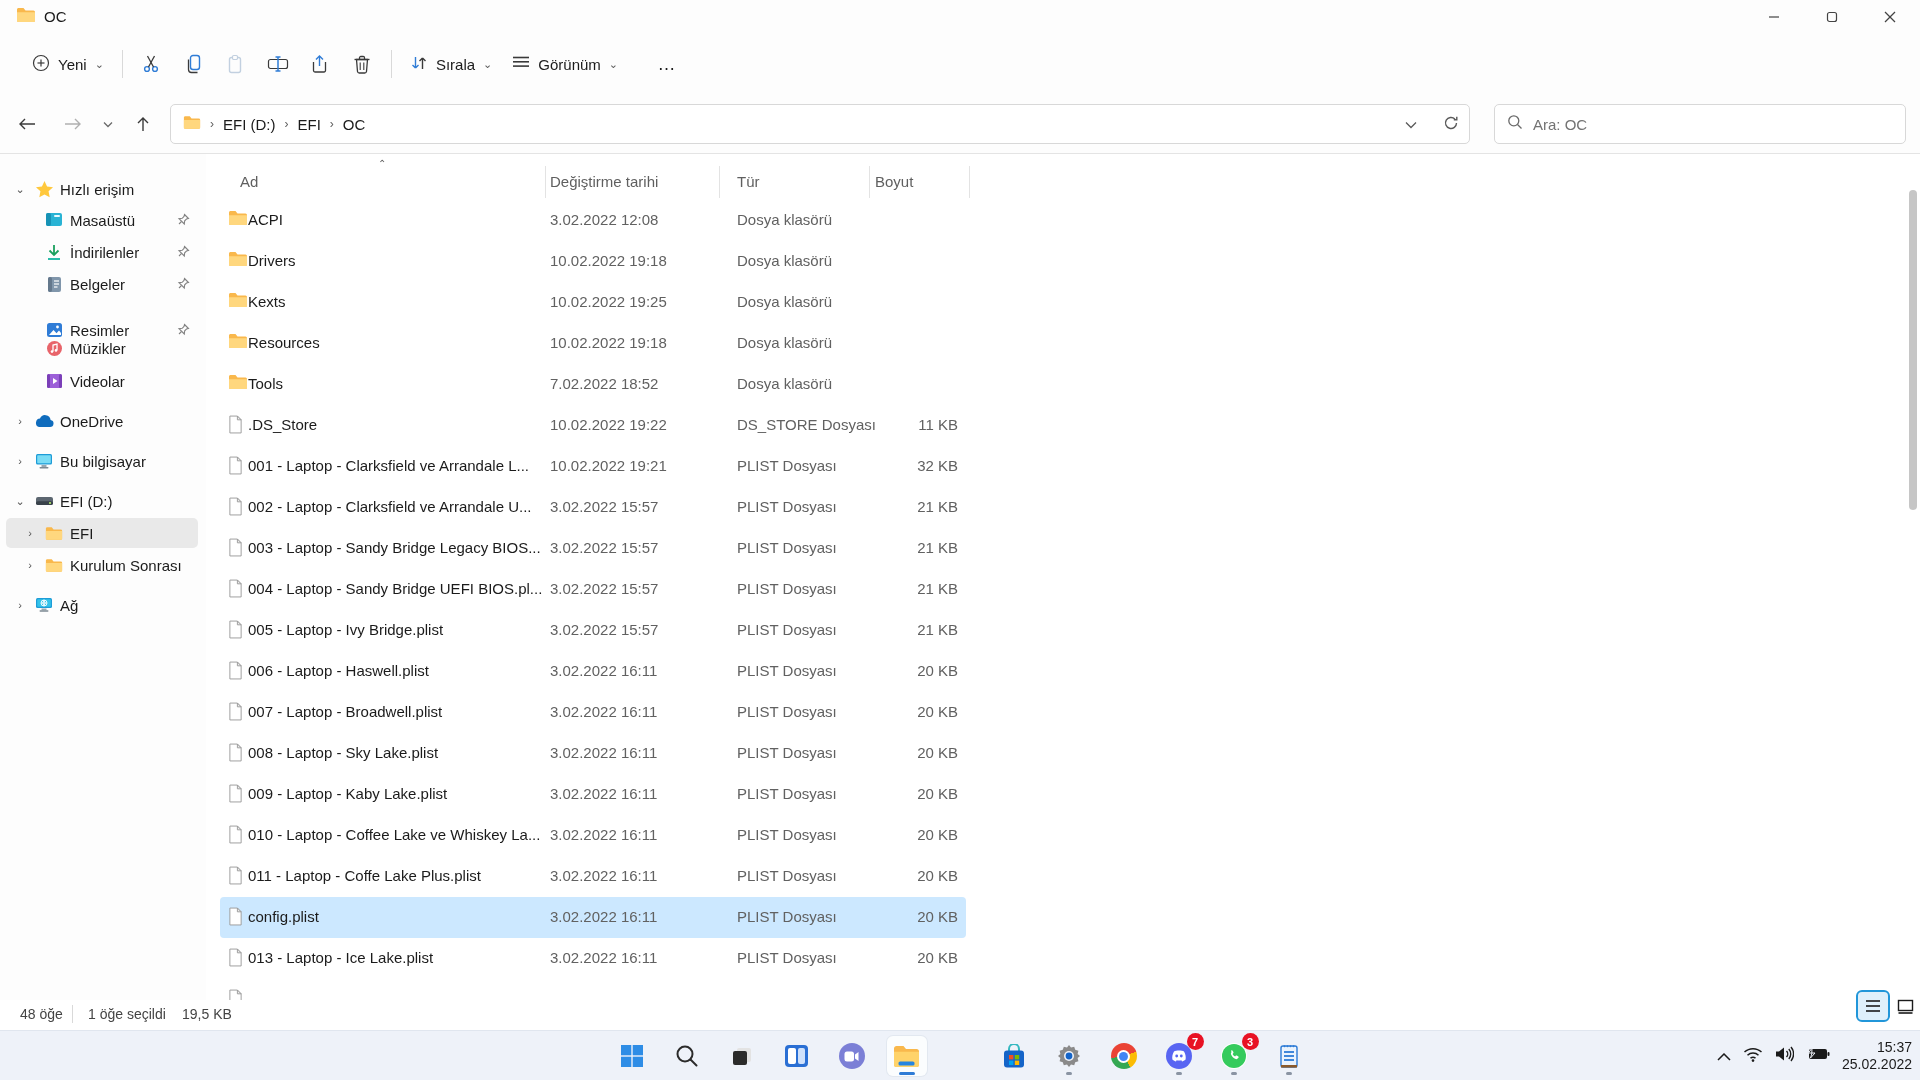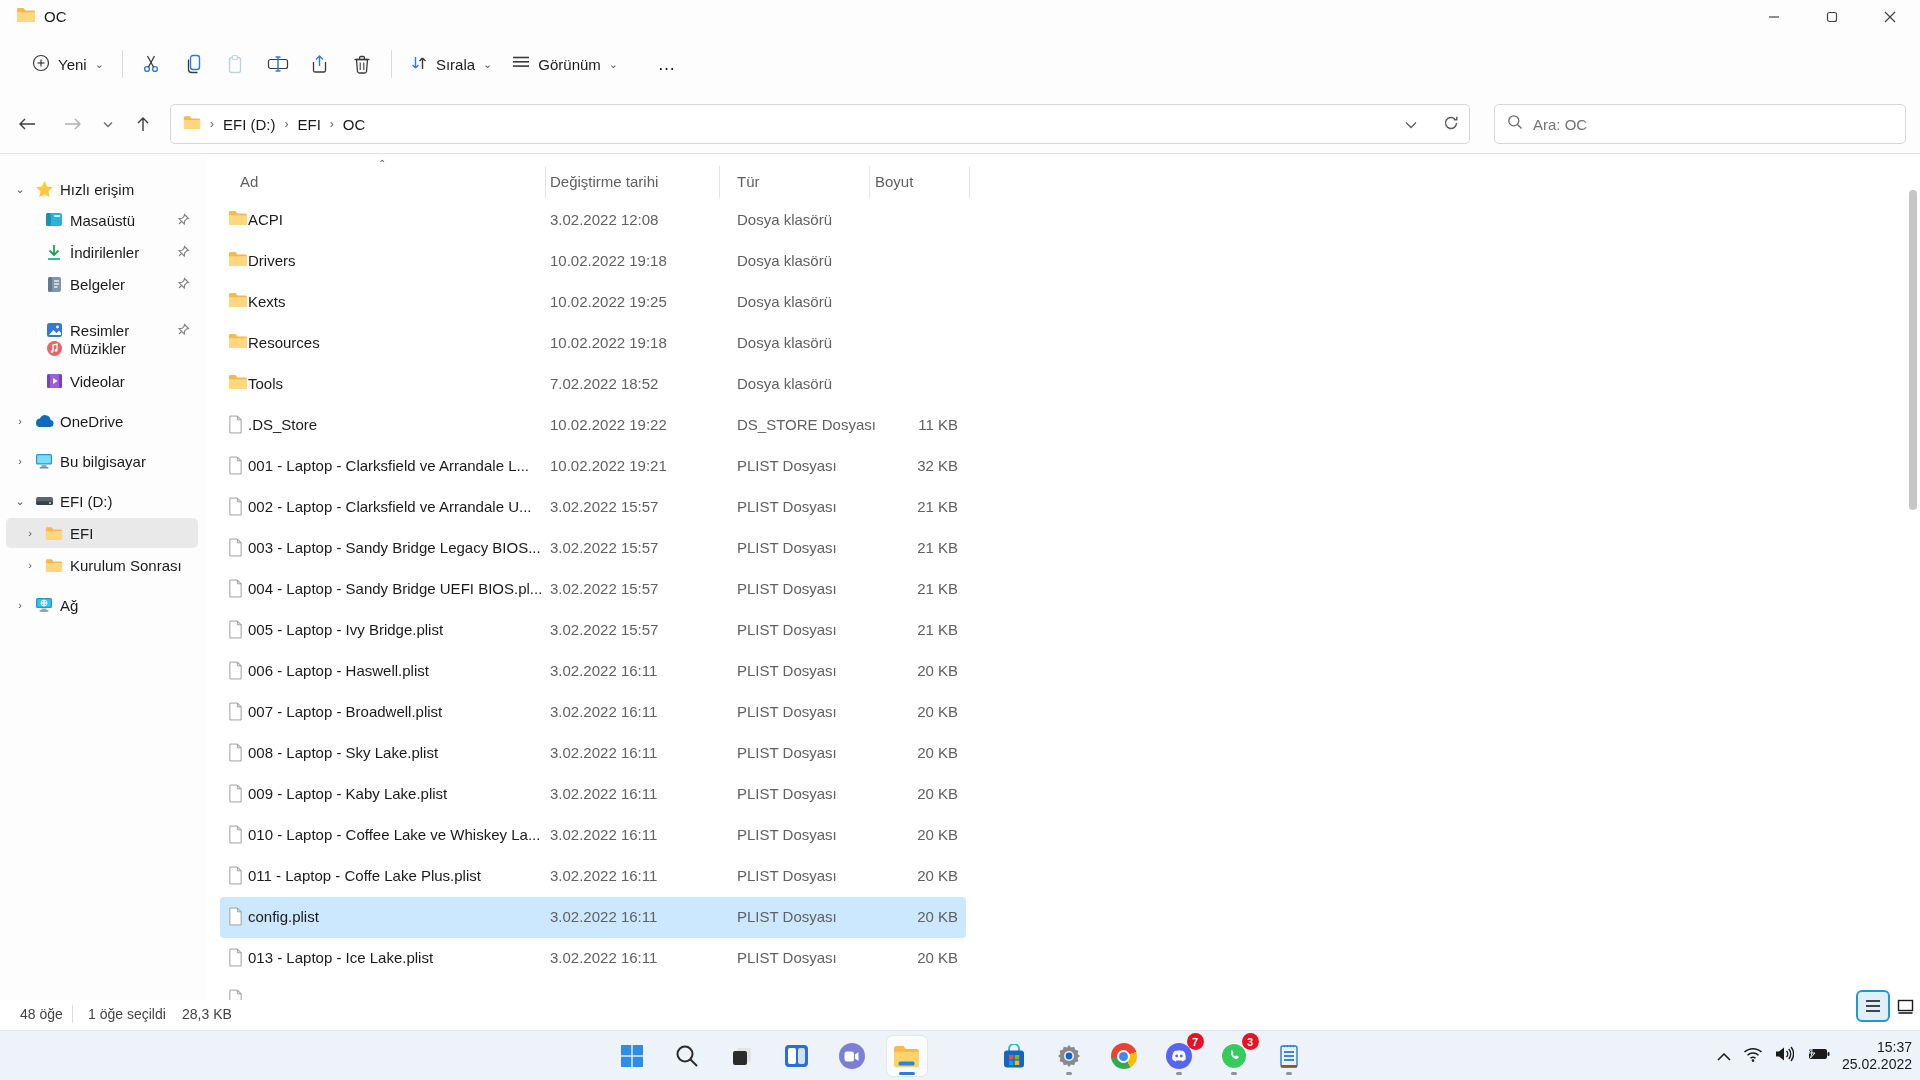--- a/index.html
+++ b/index.html
@@ -628,21 +628,21 @@
 
     <div class="scrollbar">
       <div class="scroll-thumb"></div>
     </div>
   </div>
 
   <div class="statusbar">
     <span class="sb-count">48 öğe</span>
     <span class="sb-div"></span>
     <span class="sb-selected">1 öğe seçildi</span>
-    <span class="sb-size">28,3 KB</span>
+    <span class="sb-size">19,5 KB</span>
     <div class="viewbtn active" style="left:1858px;">
       <svg width="16" height="14">
           <line x1="1" y1="2" x2="15" y2="2" stroke="#1b1b1b" stroke-width="1.6"></line>
           <line x1="1" y1="7" x2="15" y2="7" stroke="#1b1b1b" stroke-width="1.6"></line>
           <line x1="1" y1="12" x2="15" y2="12" stroke="#1b1b1b" stroke-width="1.6"></line>
         </svg>
     </div>
     <div class="viewbtn" style="left:1890px;">
       <svg width="17" height="15">
           <rect x="1.5" y="1.5" width="14" height="10" fill="none" stroke="#1b1b1b" stroke-width="1.4"></rect>

